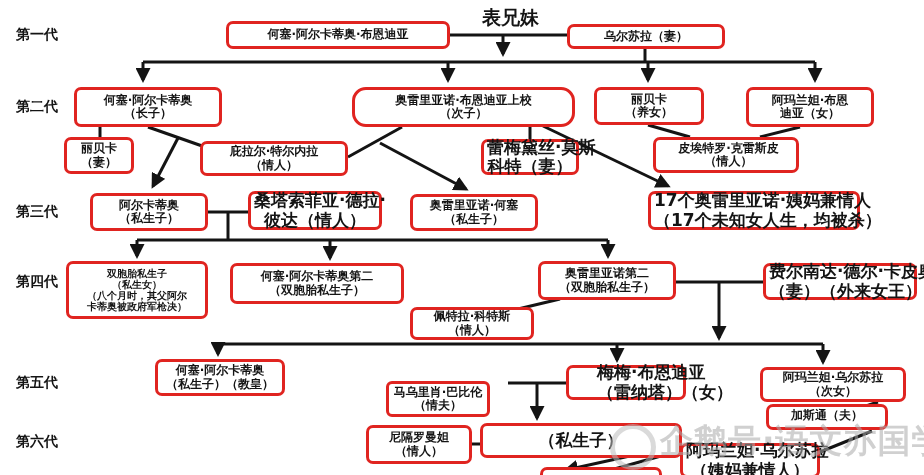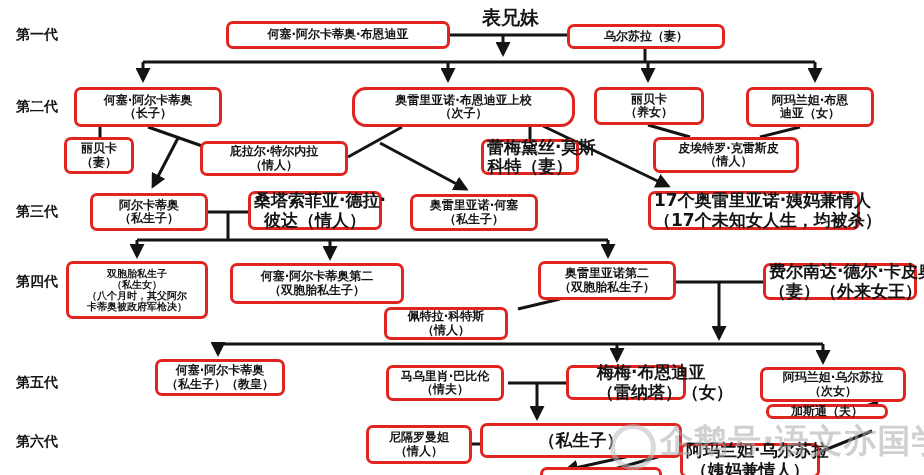--- a/index.html
+++ b/index.html
@@ -155,42 +155,42 @@
     <span>（双胞胎私生子）</span>
   </div>
   <div class="node" style="left:538px;top:261px;width:138px;height:39px;">
     <span>奥雷里亚诺第二</span>
     <span>（双胞胎私生子）</span>
   </div>
   <div class="node small" style="left:763px;top:263px;width:154px;height:37px;">
     <span>费尔南达·德尔·卡皮奥</span>
     <span>（妻）（外来女王）</span>
   </div>
-  <div class="node" style="left:384px;top:307px;width:124px;height:33px;">
+  <div class="node" style="left:410px;top:307px;width:124px;height:33px;">
     <span>佩特拉·科特斯</span>
     <span>（情人）</span>
   </div>
 
   <div class="node" style="left:155px;top:359px;width:130px;height:37px;">
     <span>何塞·阿尔卡蒂奥</span>
     <span>（私生子）（教皇）</span>
   </div>
-  <div class="node" style="left:386px;top:365px;width:118px;height:36px;">
+  <div class="node" style="left:386px;top:381px;width:104px;height:36px;border-radius:6px;">
     <span>马乌里肖·巴比伦</span>
     <span>（情夫）</span>
   </div>
   <div class="node small" style="left:566px;top:365px;width:120px;height:35px;padding-left:28px;">
     <span>梅梅·布恩迪亚</span>
     <span>（雷纳塔）（女）</span>
   </div>
   <div class="node" style="left:760px;top:367px;width:146px;height:35px;">
     <span>阿玛兰妲·乌尔苏拉</span>
     <span>（次女）</span>
   </div>
-  <div class="node" style="left:766px;top:404px;width:122px;height:15px;">
+  <div class="node" style="left:766px;top:404px;width:122px;height:26px;font-family:Liberation Mono, monospace;">
     <span>加斯通（夫）</span>
   </div>
 
   <div class="node" style="left:366px;top:425px;width:106px;height:39px;">
     <span>尼隔罗曼妲</span>
     <span>（情人）</span>
   </div>
   <div class="node small" style="left:480px;top:423px;width:202px;height:35px;">
     <span>（私生子）</span>
   </div>

